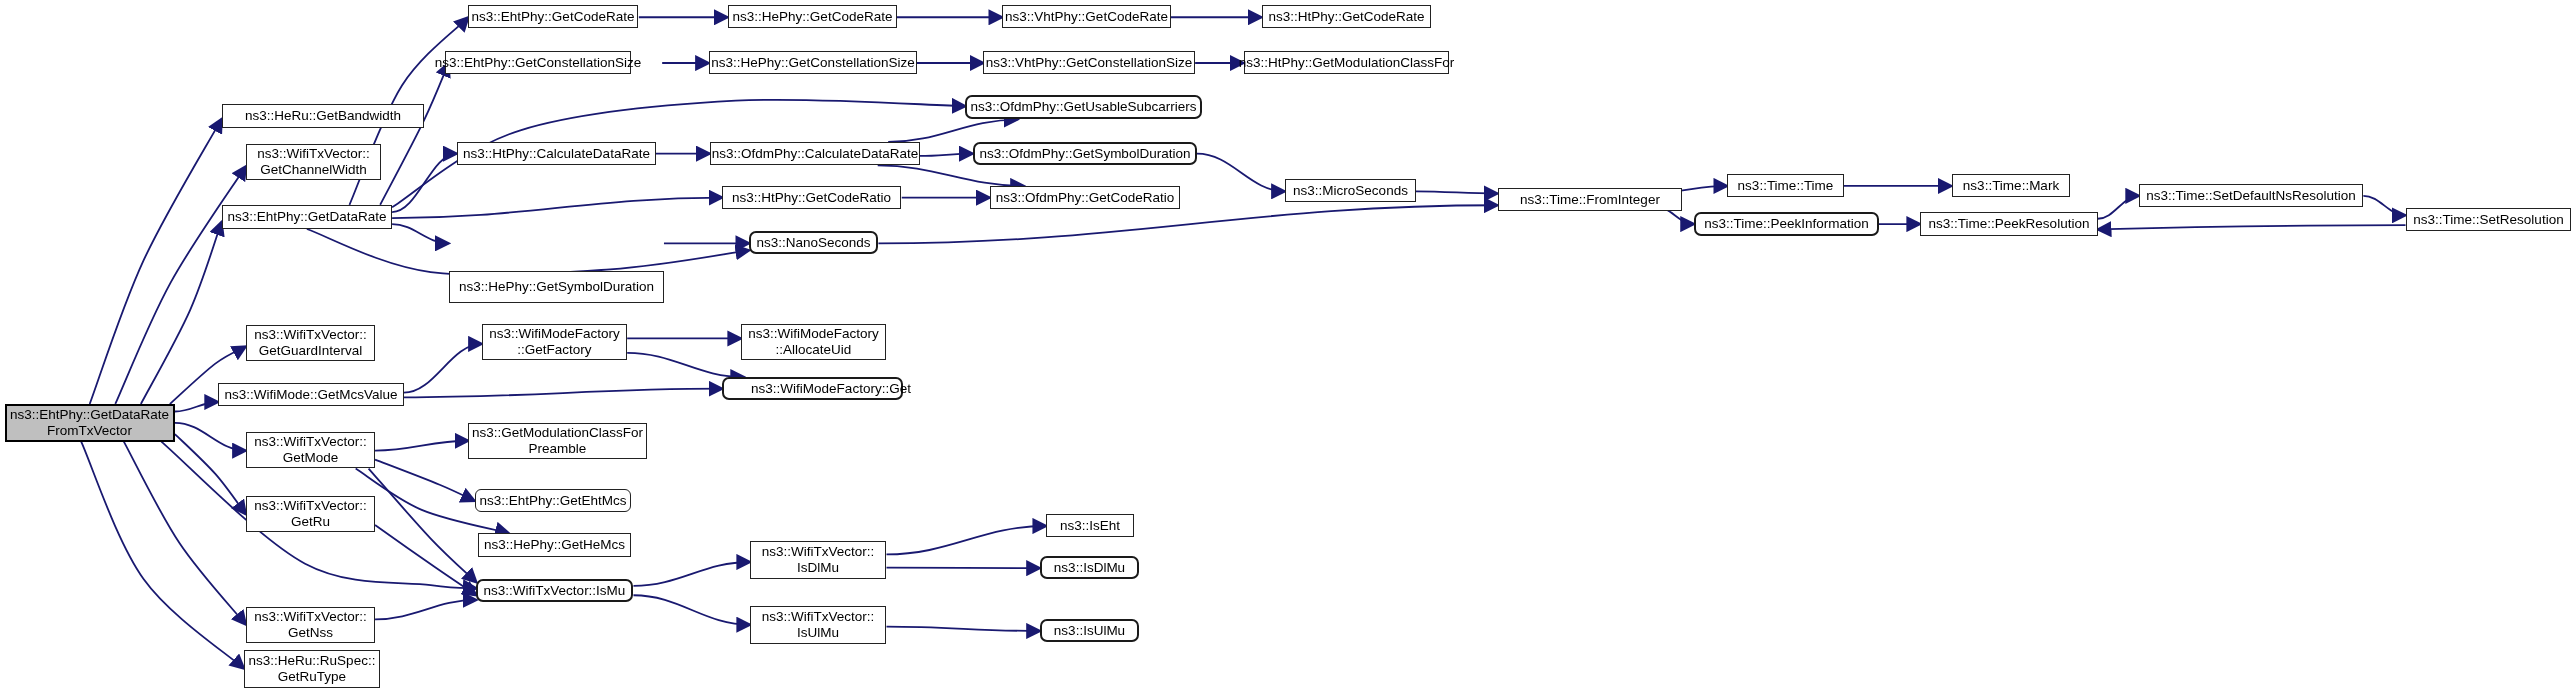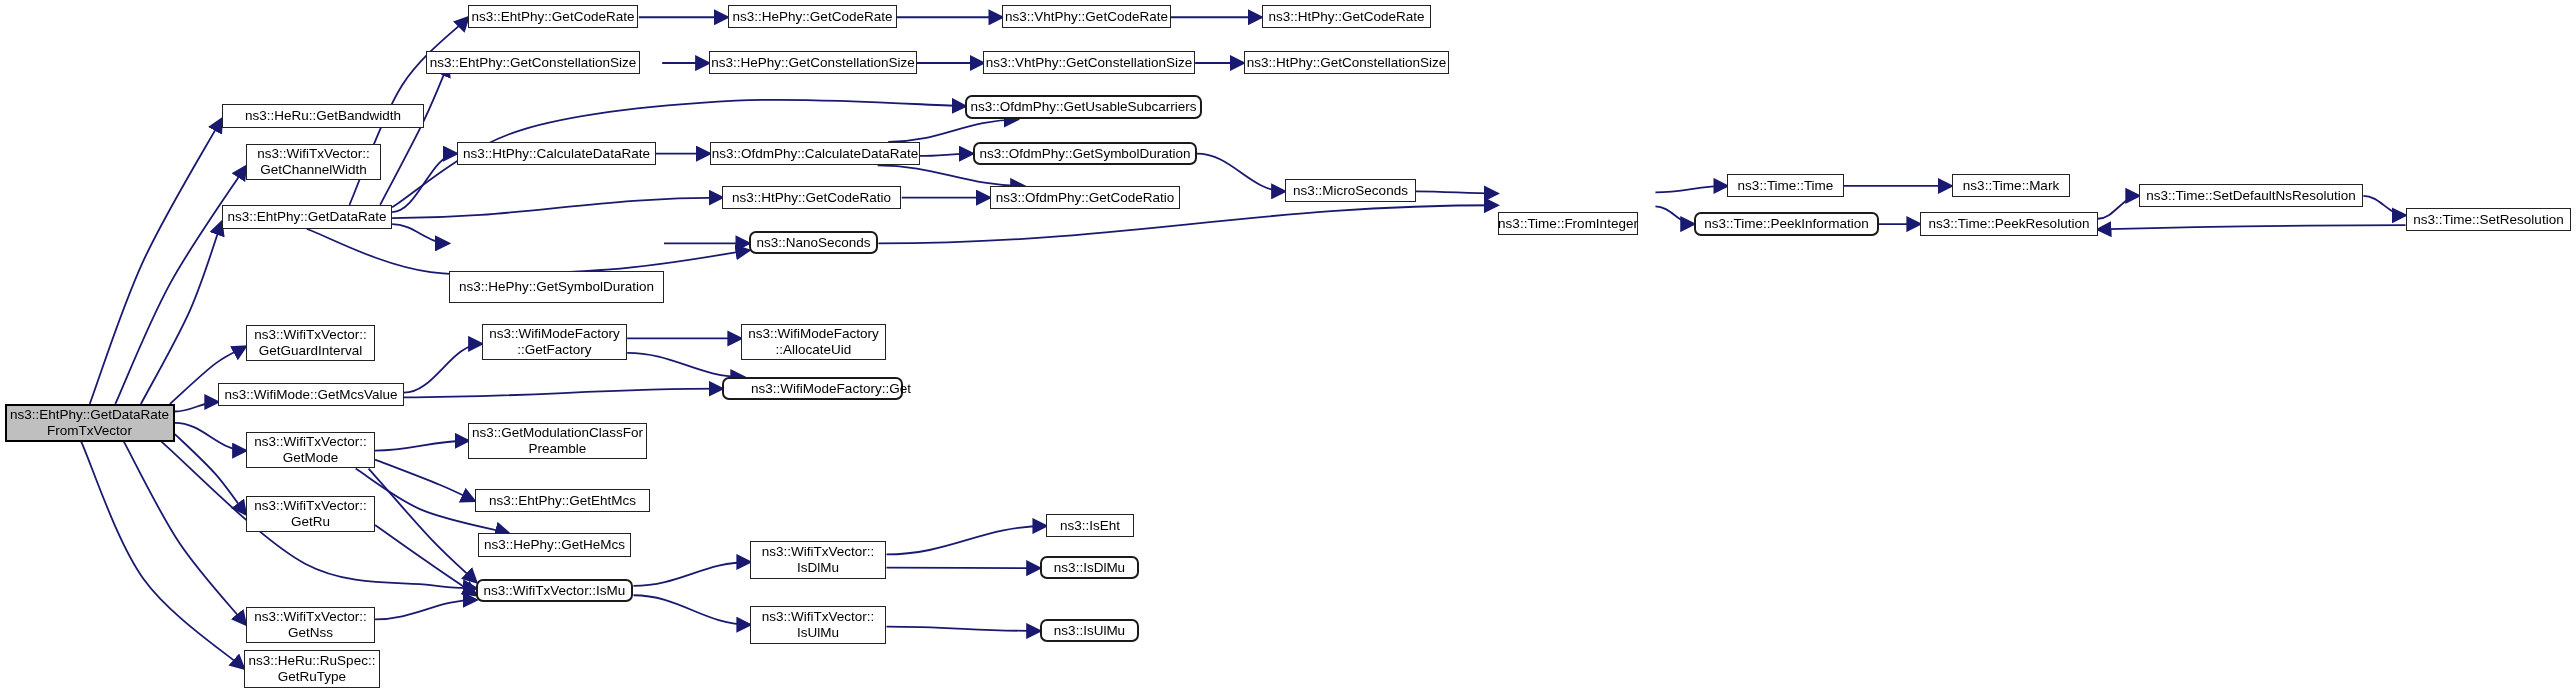--- a/index.html
+++ b/index.html
@@ -107,28 +107,28 @@
       <div class="node" style="left: 218px; top: 383px; width: 186px; height: 23px;">ns3::WifiMode::GetMcsValue</div>
       <div class="node" style="left: 246px; top: 432px; width: 129px; height: 36px;">ns3::WifiTxVector::
 GetMode</div>
       <div class="node" style="left: 246px; top: 496px; width: 129px; height: 36px;">ns3::WifiTxVector::
 GetRu</div>
       <div class="node" style="left: 246px; top: 607px; width: 129px; height: 36px;">ns3::WifiTxVector::
 GetNss</div>
       <div class="node" style="left: 244px; top: 650px; width: 136px; height: 38px;">ns3::HeRu::RuSpec::
 GetRuType</div>
       <div class="node" style="left: 468px; top: 5.4px; width: 170px; height: 23px;">ns3::EhtPhy::GetCodeRate</div>
-      <div class="node" style="left: 426px; top: 51px; width: 214px; height: 23px;">ns3::EhtPhy::GetConstellationSize</div>
+      <div class="node" style="left: 445px; top: 51px; width: 186px; height: 23px;">ns3::EhtPhy::GetConstellationSize</div>
       <div class="node" style="left: 457px; top: 142px; width: 199px; height: 23px;">ns3::HtPhy::CalculateDataRate</div>
       <div class="node" style="left: 449px; top: 231px; width: 215px; height: 32px; margin-top: 40px;">ns3::HePhy::GetSymbolDuration</div>
       <div class="node" style="left: 482px; top: 324px; width: 145px; height: 36px;">ns3::WifiModeFactory
 ::GetFactory</div>
       <div class="node" style="left: 468px; top: 423px; width: 179px; height: 36px;">ns3::GetModulationClassFor
 Preamble</div>
-      <div class="node" style="left: 475px; top: 489px; width: 175px; height: 23px;">ns3::EhtPhy::GetEhtMcs</div>
+      <div class="node" style="left: 475px; top: 489px; width: 156px; height: 23px; border-radius: 6px;">ns3::EhtPhy::GetEhtMcs</div>
       <div class="node" style="left: 478px; top: 533px; width: 153px; height: 24px;">ns3::HePhy::GetHeMcs</div>
       <div class="node bold" style="left: 476px; top: 579px; width: 157px; height: 23px;">ns3::WifiTxVector::IsMu</div>
       <div class="node" style="left: 728px; top: 5.4px; width: 169px; height: 23px;">ns3::HePhy::GetCodeRate</div>
       <div class="node" style="left: 709px; top: 51px; width: 208px; height: 23px;">ns3::HePhy::GetConstellationSize</div>
       <div class="node" style="left: 710px; top: 142px; width: 210px; height: 23px;">ns3::OfdmPhy::CalculateDataRate</div>
       <div class="node" style="left: 722px; top: 186px; width: 179px; height: 23px;">ns3::HtPhy::GetCodeRatio</div>
       <div class="node bold" style="left: 749px; top: 231px; width: 129px; height: 23px;">ns3::NanoSeconds</div>
       <div class="node" style="left: 741px; top: 324px; width: 145px; height: 36px;">ns3::WifiModeFactory
 ::AllocateUid</div>
       <div class="node bold" style="left: 722px; top: 377px; width: 181px; height: 23px; padding-left: 37px;">ns3::WifiModeFactory::Get</div>
@@ -138,23 +138,23 @@
 IsUlMu</div>
       <div class="node" style="left: 1002px; top: 5.4px; width: 169px; height: 23px;">ns3::VhtPhy::GetCodeRate</div>
       <div class="node" style="left: 983px; top: 51px; width: 212px; height: 23px;">ns3::VhtPhy::GetConstellationSize</div>
       <div class="node bold" style="left: 965px; top: 95px; width: 237px; height: 24px;">ns3::OfdmPhy::GetUsableSubcarriers</div>
       <div class="node bold" style="left: 973px; top: 142px; width: 224px; height: 23px;">ns3::OfdmPhy::GetSymbolDuration</div>
       <div class="node" style="left: 990px; top: 186px; width: 190px; height: 23px;">ns3::OfdmPhy::GetCodeRatio</div>
       <div class="node" style="left: 1046px; top: 514px; width: 88px; height: 23px;">ns3::IsEht</div>
       <div class="node bold" style="left: 1040px; top: 556px; width: 99px; height: 23px;">ns3::IsDlMu</div>
       <div class="node bold" style="left: 1040px; top: 619px; width: 99px; height: 23px;">ns3::IsUlMu</div>
       <div class="node" style="left: 1262px; top: 5.4px; width: 169px; height: 23px;">ns3::HtPhy::GetCodeRate</div>
-      <div class="node" style="left: 1244px; top: 51px; width: 205px; height: 23px;">ns3::HtPhy::GetConstellationSize</div>
+      <div class="node" style="left: 1244px; top: 51px; width: 205px; height: 23px;">ns3::HtPhy::GetModulationClassFor</div>
       <div class="node" style="left: 1285px; top: 179px; width: 131px; height: 23px;">ns3::MicroSeconds</div>
-      <div class="node" style="left: 1498px; top: 188px; width: 140px; height: 23px; margin-top: 24px;">ns3::Time::FromInteger</div>
+      <div class="node" style="left: 1498px; top: 188px; width: 184px; height: 23px;">ns3::Time::FromInteger</div>
       <div class="node" style="left: 1727px; top: 174px; width: 117px; height: 23px;">ns3::Time::Time</div>
       <div class="node bold" style="left: 1694px; top: 212px; width: 185px; height: 24px;">ns3::Time::PeekInformation</div>
       <div class="node" style="left: 1952px; top: 174px; width: 118px; height: 23px;">ns3::Time::Mark</div>
       <div class="node" style="left: 1920px; top: 212px; width: 178px; height: 24px;">ns3::Time::PeekResolution</div>
       <div class="node" style="left: 2139px; top: 184px; width: 224px; height: 23px;">ns3::Time::SetDefaultNsResolution</div>
       <div class="node" style="left: 2406px; top: 208px; width: 165px; height: 23px;">ns3::Time::SetResolution</div>
     </div>
 </div>
 
 

